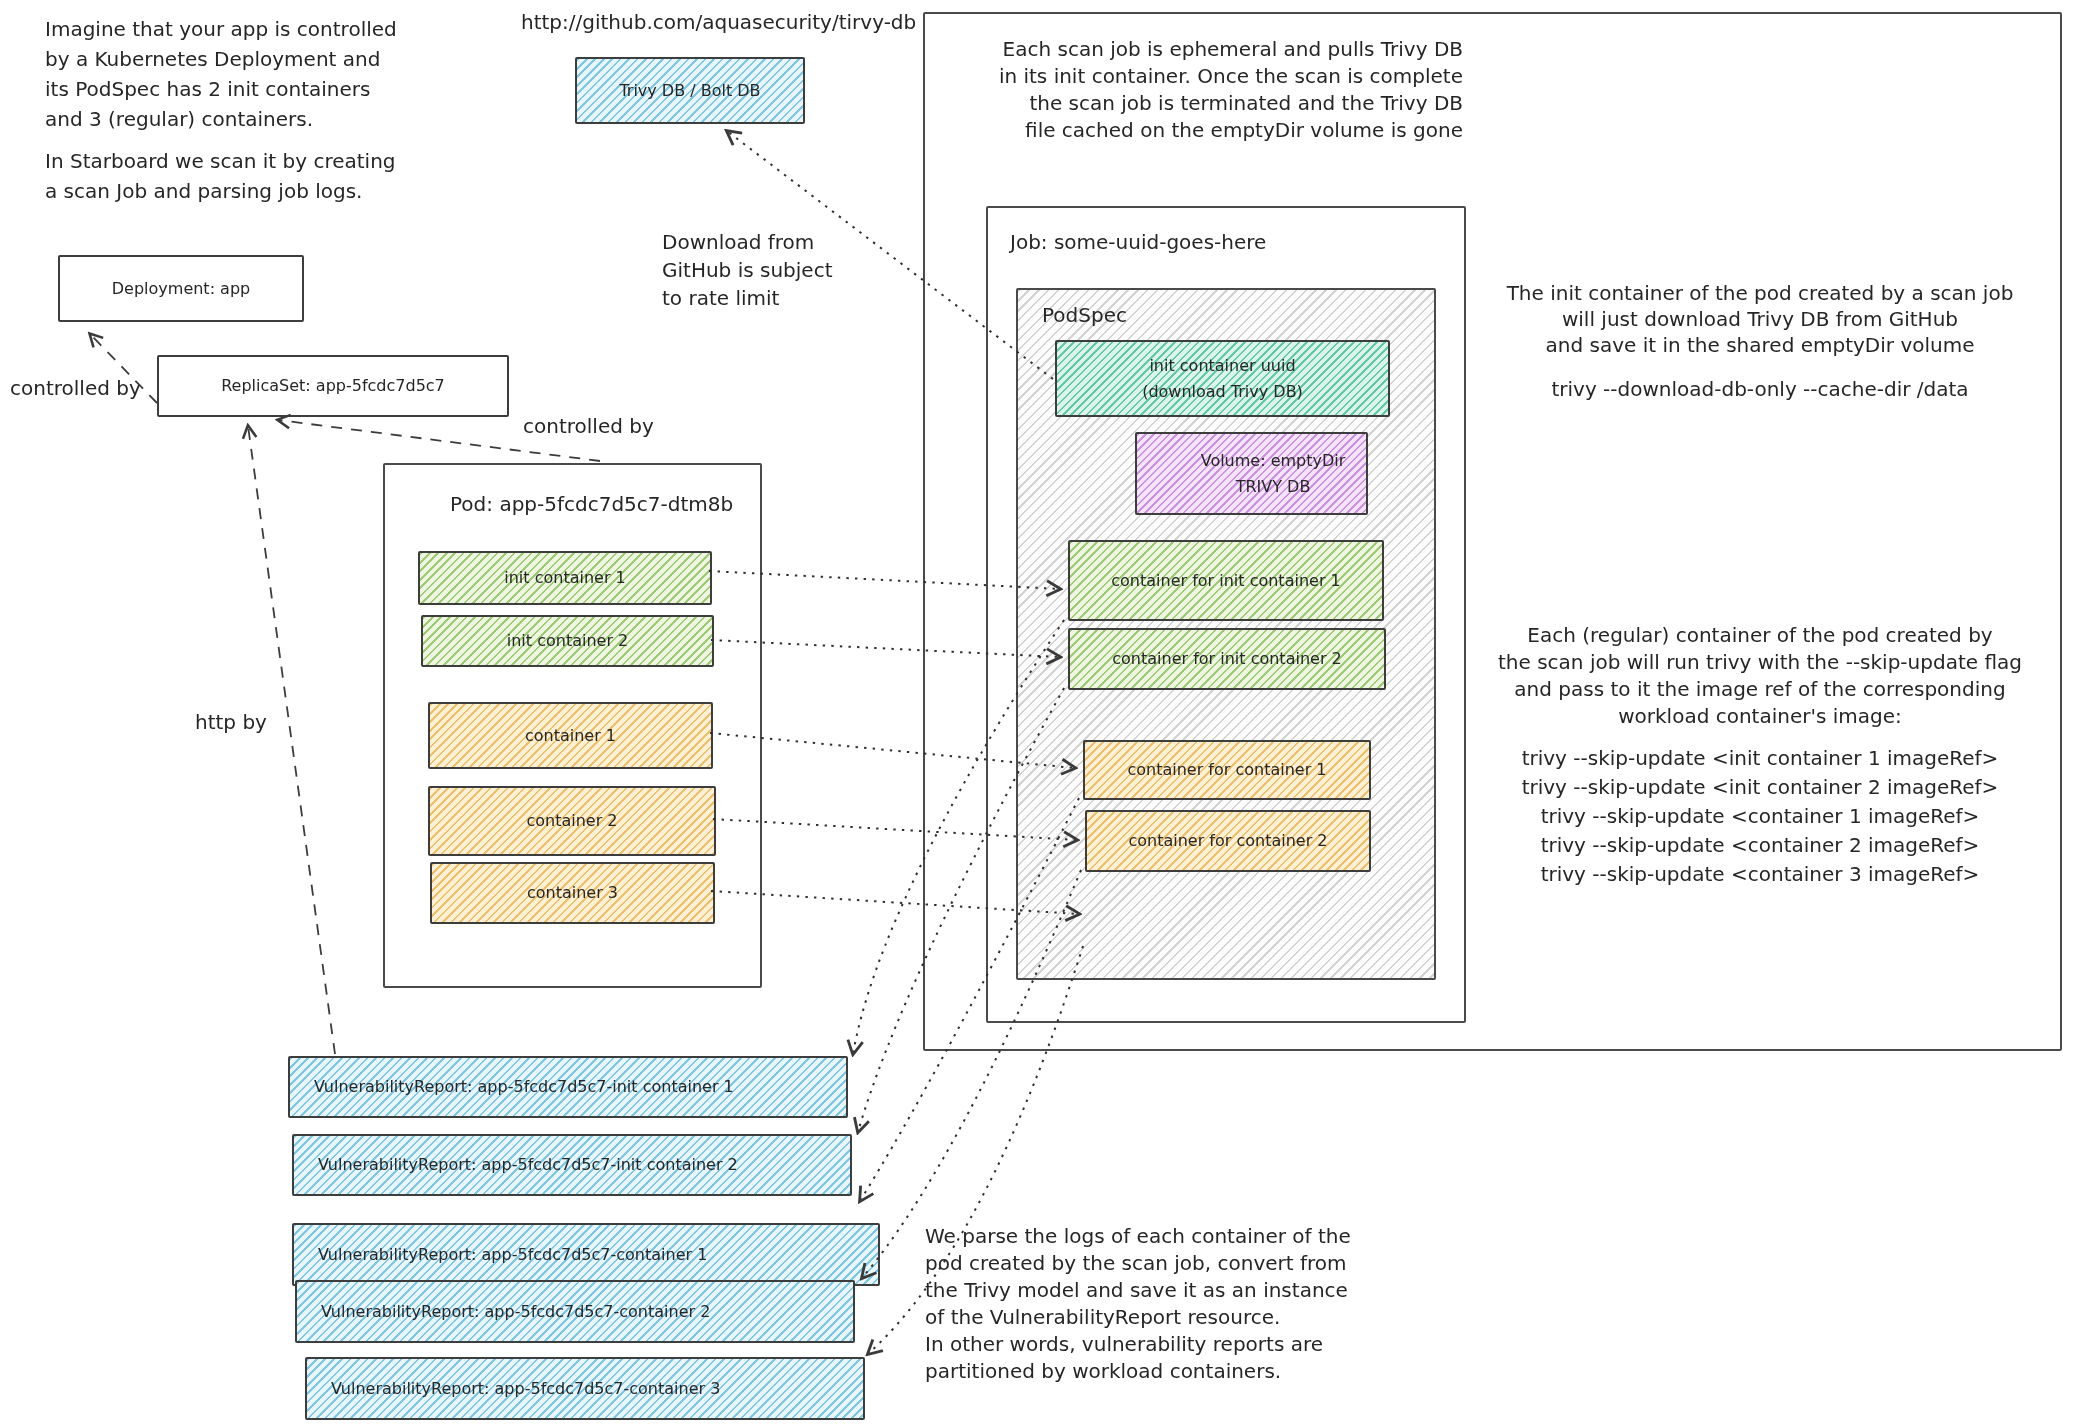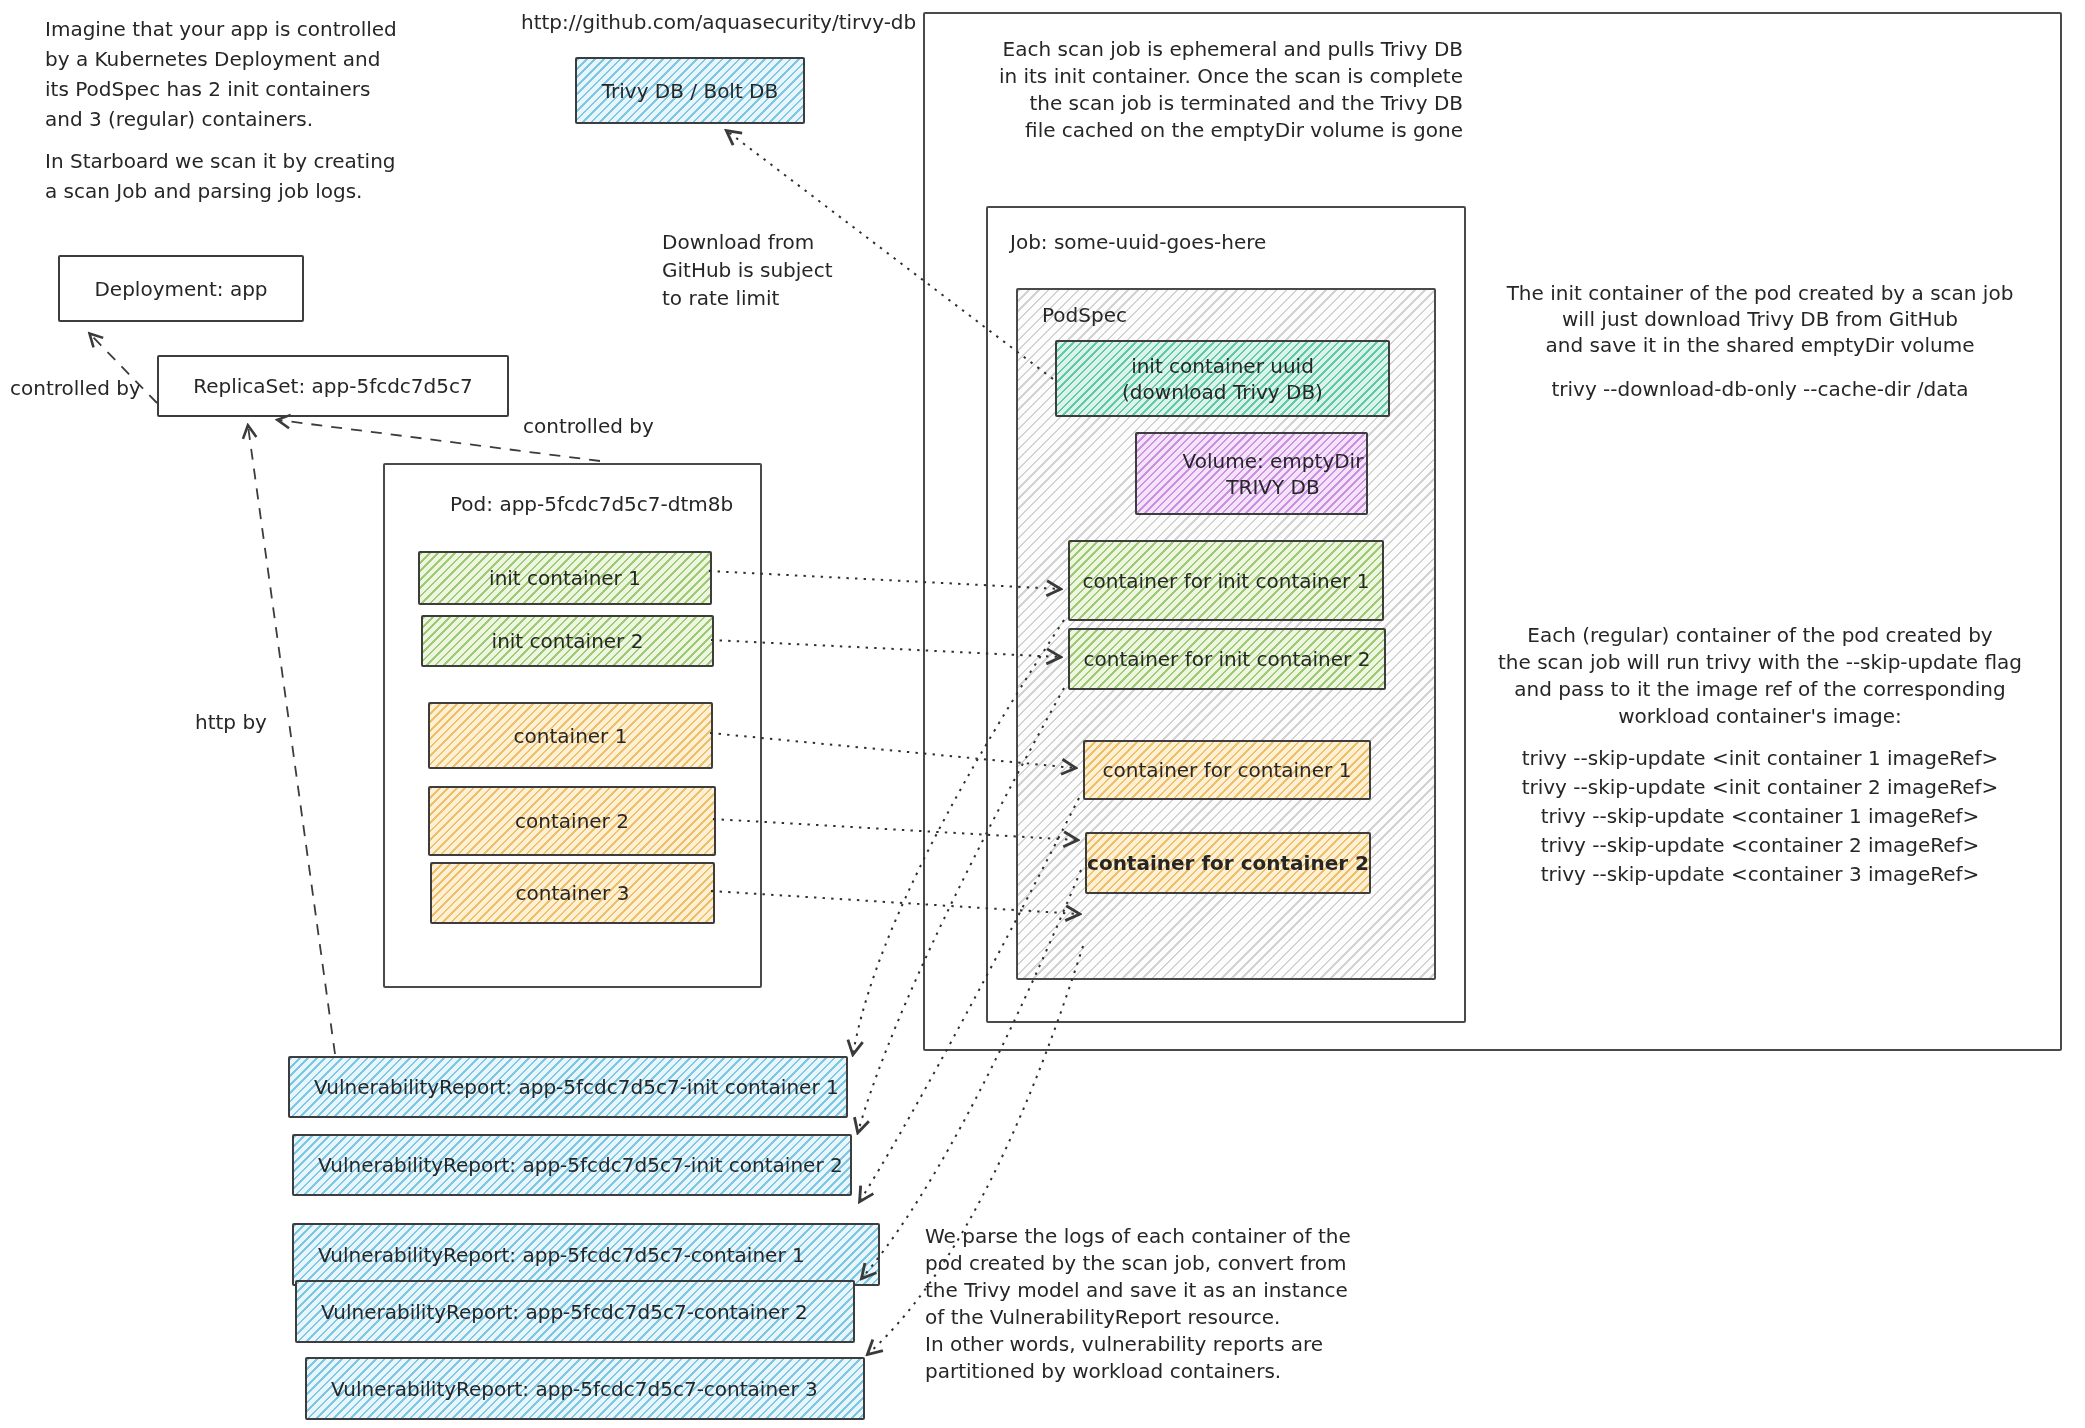--- a/index.html
+++ b/index.html
@@ -7,21 +7,21 @@
     position:relative;width:2085px;height:1428px;background:#ffffff;overflow:hidden;
     font-family:"DejaVu Sans",sans-serif;color:var(--ink);
   }
   .note{position:absolute;white-space:pre-line;font-size:20px;line-height:27px;}
   .note.center{text-align:center;}
   .lbl{position:absolute;font-size:20px;white-space:nowrap;text-align:center;}
   .frame{position:absolute;border:2px solid #4a4a4a;border-radius:2px;background:transparent;}
   .box{
     position:absolute;border:2px solid #3d3d3d;border-radius:2px;
     display:flex;align-items:center;justify-content:center;text-align:center;
-    font-size:20px;white-space:pre-line;line-height:26px;
+    font-size:16px;white-space:pre-line;line-height:26px;
   }
   .hatch-gray{background:repeating-linear-gradient(135deg,var(--gray-line) 0 1.6px,transparent 1.6px 7px) #fdfdfd;}
   .hatch-blue{background:repeating-linear-gradient(135deg,var(--blue-line) 0 1.8px,transparent 1.8px 6px) var(--blue-bg);}
   .hatch-teal{background:repeating-linear-gradient(135deg,var(--teal-line) 0 1.8px,transparent 1.8px 5.5px) var(--teal-bg);}
   .hatch-purple{background:repeating-linear-gradient(135deg,var(--purple-line) 0 1.8px,transparent 1.8px 5.5px) var(--purple-bg);}
   .hatch-green{background:repeating-linear-gradient(135deg,var(--green-line) 0 1.8px,transparent 1.8px 6px) var(--green-bg);}
   .hatch-orange{background:repeating-linear-gradient(135deg,var(--orange-line) 0 1.8px,transparent 1.8px 6px) var(--orange-bg);}
   .vr{justify-content:flex-start;text-align:left;padding-left:24px;box-sizing:border-box;}
   #wires{position:absolute;left:0;top:0;pointer-events:none;}
   .dash{stroke:#3c3c3c;stroke-width:1.8;fill:none;stroke-dasharray:11 9;}
@@ -71,21 +71,21 @@
   <div class="lbl" style="left:1042px;top:303px;">PodSpec</div>
 
   <div class="box hatch-teal" style="left:1055px;top:340px;width:331px;height:73px;">init container uuid
 (download Trivy DB)</div>
   <div class="box hatch-purple" style="left:1135px;top:432px;width:186px;height:79px;padding-left:43px;">Volume: emptyDir
 TRIVY DB</div>
 
   <div class="box hatch-green" style="left:1068px;top:540px;width:312px;height:77px;">container for init container 1</div>
   <div class="box hatch-green" style="left:1068px;top:628px;width:314px;height:58px;">container for init container 2</div>
   <div class="box hatch-orange" style="left:1083px;top:740px;width:284px;height:56px;">container for container 1</div>
-  <div class="box hatch-orange" style="left:1085px;top:832px;width:282px;height:58px;font-weight:bold;">container for container 2</div>
+  <div class="box hatch-orange" style="left:1085px;top:810px;width:282px;height:58px;">container for container 2</div>
 
   <div class="note center" style="left:1470px;top:280px;width:580px;line-height:26px;">The init container of the pod created by a scan job
 will just download Trivy DB from GitHub
 and save it in the shared emptyDir volume</div>
   <div class="note center" style="left:1470px;top:376px;width:580px;">trivy --download-db-only --cache-dir /data</div>
   <div class="note center" style="left:1470px;top:622px;width:580px;">Each (regular) container of the pod created by
 the scan job will run trivy with the --skip-update flag
 and pass to it the image ref of the corresponding
 workload container's image:</div>
   <div class="note center" style="left:1470px;top:744px;width:580px;line-height:29px;">trivy --skip-update &lt;init container 1 imageRef&gt;

